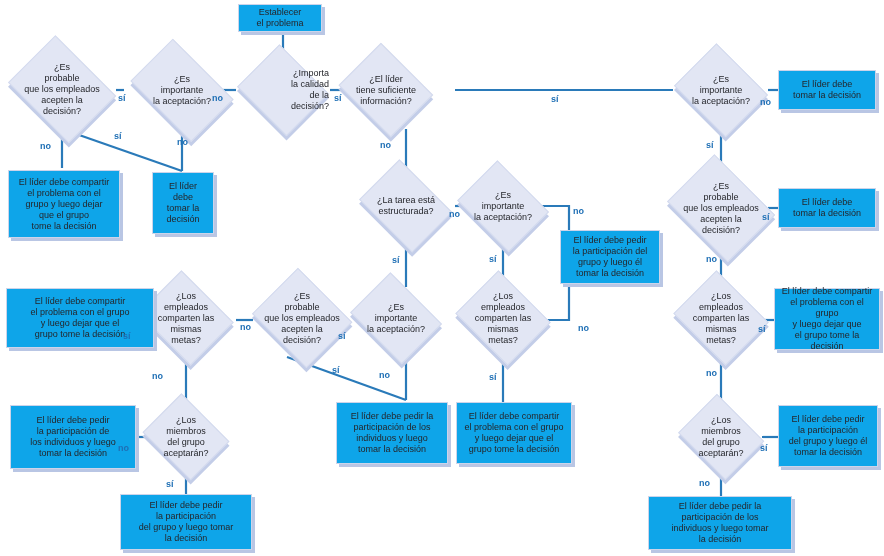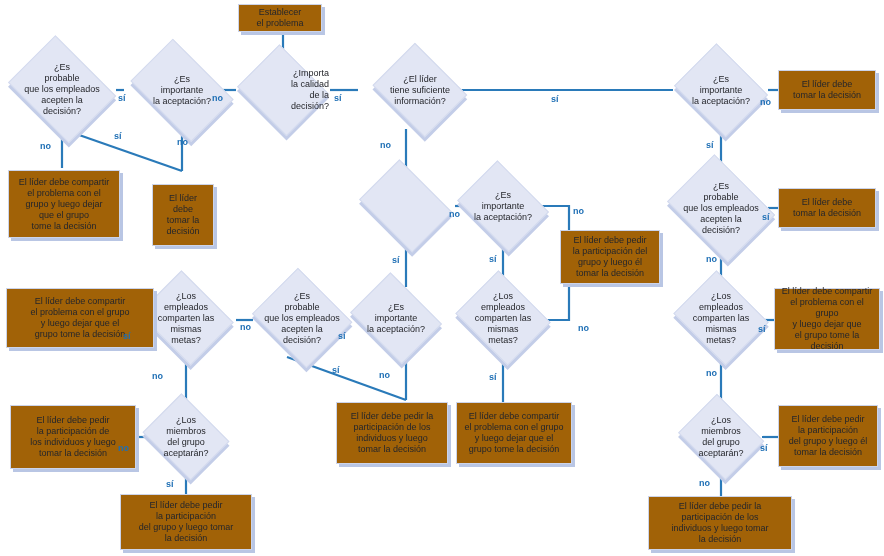--- a/index.html
+++ b/index.html
@@ -23,21 +23,21 @@
     justify-content:center;
     text-align:center;
     color:#25262b;
     font-size:9px;
     line-height:11px;
     white-space:pre-line;
   }
 
   
   .rect{
-    background:#a16207;
+    background:#0ea5e9;
     border:1px solid #ccd4ea;
     box-shadow:3px 3px 0 0 #b9c6e4;
     padding:4px 5px;
   }
 
   
   .diamond{background:transparent;}
   .diamond .dshape{
     position:absolute;
     left:50%;top:50%;
@@ -168,28 +168,28 @@
   </div>
 
   <div class="node rect" style="left:8px;top:170px;width:112px;height:68px;">
     <span class="rtext">El líder debe compartir
 el problema con el
 grupo y luego dejar
 que el grupo
 tome la decisión</span>
   </div>
 
-  <div class="node rect" style="left:152px;top:184px;width:62px;height:62px;">
+  <div class="node rect" style="left:152px;top:172px;width:62px;height:62px;">
     <span class="rtext">El líder
 debe
 tomar la
 decisión</span>
   </div>
 
-  <div class="node diamond" style="left:370px;top:50px;width:100px;height:80px;">
+  <div class="node diamond" style="left:336px;top:50px;width:100px;height:80px;">
     <span class="dshape"></span>
     <span class="dtext">¿El líder
 tiene suficiente
 información?</span>
   </div>
 
   <div class="node diamond" style="left:672px;top:50px;width:98px;height:80px;">
     <span class="dshape"></span>
     <span class="dtext">¿Es
 importante
@@ -210,20 +210,22 @@
 decisión?</span>
   </div>
 
   <div class="node rect" style="left:778px;top:188px;width:98px;height:40px;">
     <span class="rtext">El líder debe
 tomar la decisión</span>
   </div>
 
   <div class="node diamond" style="left:355px;top:168px;width:102px;height:76px;">
     <span class="dshape"></span>
+    <span class="dtext">¿La tarea está
+estructurada?</span>
   </div>
 
   <div class="node diamond" style="left:454px;top:168px;width:98px;height:76px;">
     <span class="dshape"></span>
     <span class="dtext">¿Es
 importante
 la aceptación?</span>
   </div>
 
   <div class="node rect" style="left:560px;top:230px;width:100px;height:54px;">

